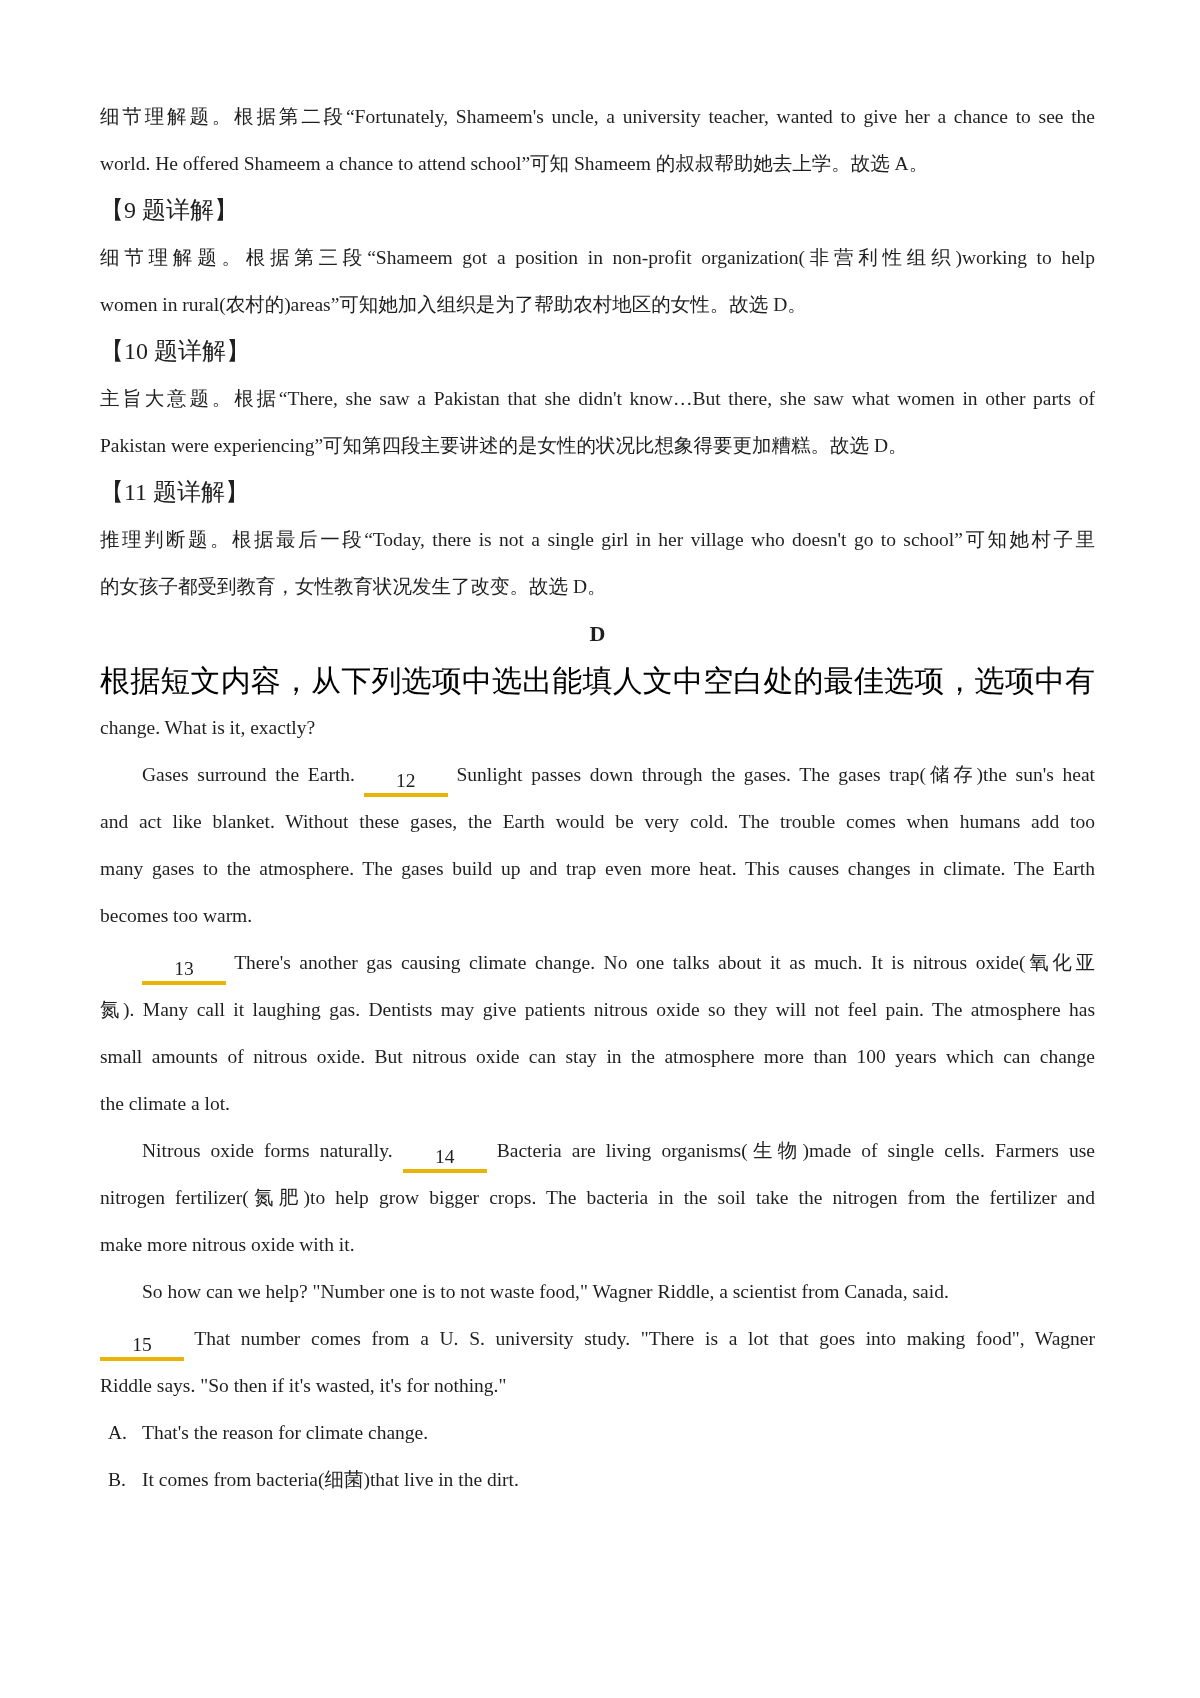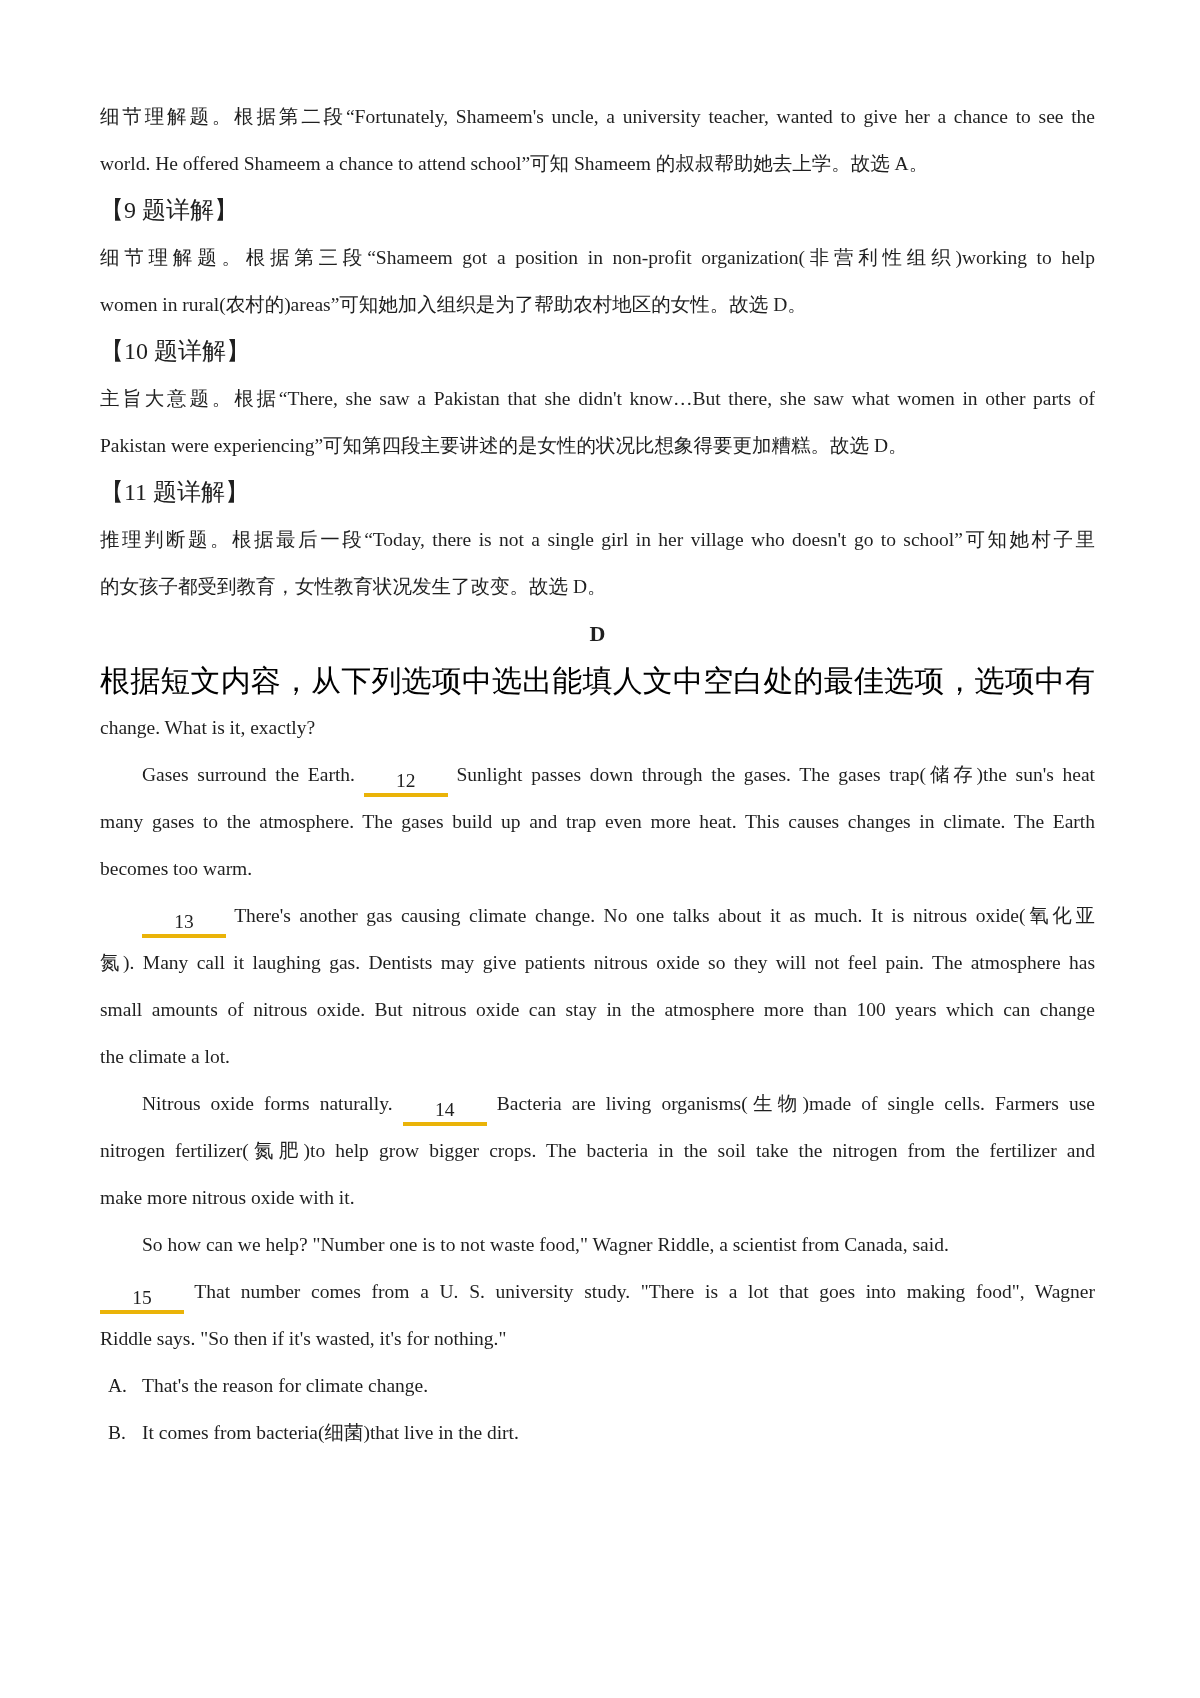--- a/index.html
+++ b/index.html
@@ -84,20 +84,21 @@
       <div class="line bracket">【10 题详解】</div>
       <div class="line fill">主旨大意题。根据“There, she saw a Pakistan that she didn't know…But there, she saw what women in other parts of</div>
       <div class="line">Pakistan were experiencing”可知第四段主要讲述的是女性的状况比想象得要更加糟糕。故选 D。</div>
       <div class="line bracket">【11 题详解】</div>
       <div class="line fill">推理判断题。根据最后一段“Today, there is not a single girl in her village who doesn't go to school”可知她村子里</div>
       <div class="line">的女孩子都受到教育，女性教育状况发生了改变。故选 D。</div>
       <div class="line center-bold">D</div>
       <div class="line instruction fill">根据短文内容，从下列选项中选出能填人文中空白处的最佳选项，选项中有一项为多余选项。</div>
       <div class="line">change. What is it, exactly?</div>
       <div class="line fill indent"><span>Gases surround the Earth. </span><span class="blank">12</span><span> Sunlight passes down through the gases. The gases trap(储存)the sun's heat</span></div>
+      <div class="line fill">and act like blanket. Without these gases, the Earth would be very cold. The trouble comes when humans add too</div>
       <div class="line fill">many gases to the atmosphere. The gases build up and trap even more heat. This causes changes in climate. The Earth</div>
       <div class="line">becomes too warm.</div>
       <div class="line fill indent"><span class="blank">13</span><span> There's another gas causing climate change. No one talks about it as much. It is nitrous oxide(氧化亚</span></div>
       <div class="line fill">氮). Many call it laughing gas. Dentists may give patients nitrous oxide so they will not feel pain. The atmosphere has</div>
       <div class="line fill">small amounts of nitrous oxide. But nitrous oxide can stay in the atmosphere more than 100 years which can change</div>
       <div class="line">the climate a lot.</div>
       <div class="line fill indent"><span>Nitrous oxide forms naturally. </span><span class="blank">14</span><span> Bacteria are living organisms(生物)made of single cells. Farmers use</span></div>
       <div class="line fill">nitrogen fertilizer(氮肥)to help grow bigger crops. The bacteria in the soil take the nitrogen from the fertilizer and</div>
       <div class="line">make more nitrous oxide with it.</div>
       <div class="line indent">So how can we help? "Number one is to not waste food," Wagner Riddle, a scientist from Canada, said.</div>

